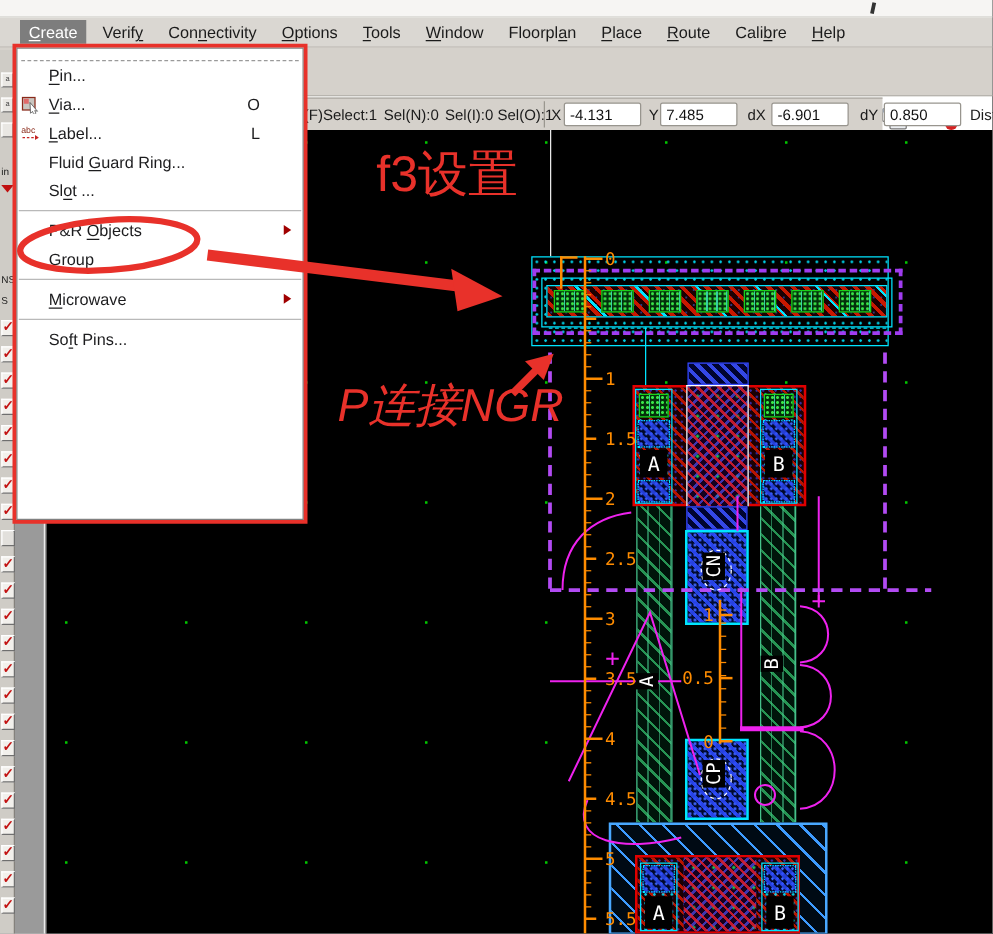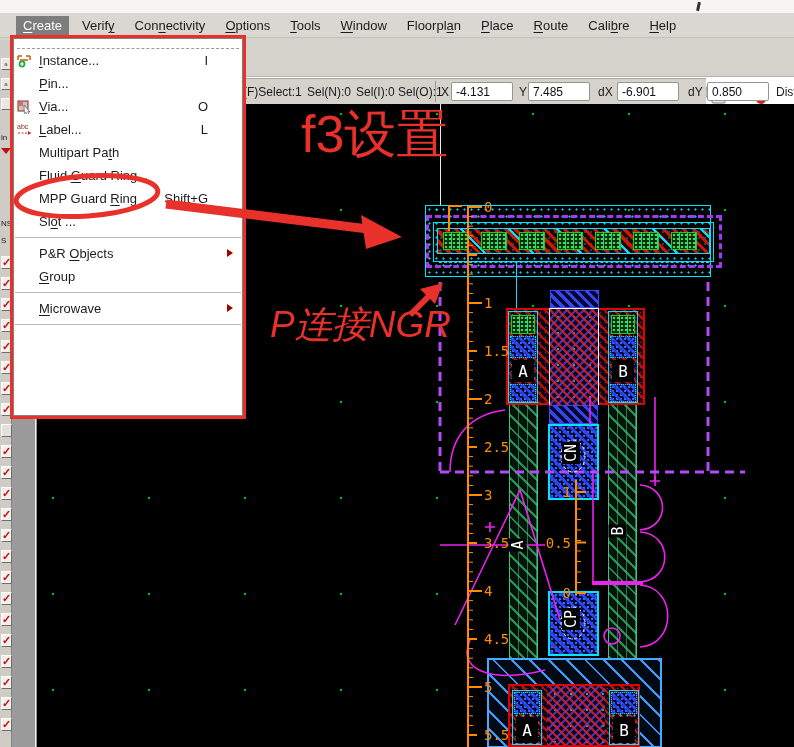--- a/index.html
+++ b/index.html
@@ -88,21 +88,21 @@
   #tearoff{height:7px;margin:0 3px;border-bottom:1px dashed #9a9a9a;}
   .menu-item{height:23px;display:flex;align-items:center;padding-left:25px;font-size:13px;color:#1c1c1e;position:relative;}
   .mi-shortcut{margin-left:auto;padding-right:34px;font-size:13px;color:#1c1c1e;}
   .mi-arrow{position:absolute;right:9px;top:7px;width:0;height:0;border-top:4px solid transparent;border-bottom:4px solid transparent;border-left:6px solid #a00000;}
   .mi-icon{position:absolute;left:2px;top:4px;width:19px;height:15px;font-size:8px;}
   .menu-sep{margin:4px 1px;border-top:1px solid #b9b9b9;height:0;}
 
   
   #ann-svg{position:absolute;left:0;top:0;width:794px;height:747px;z-index:50;pointer-events:none;}
   .cn-note{position:absolute;color:var(--ann);z-index:50;font-family:"Liberation Sans",sans-serif;white-space:nowrap;pointer-events:none;}
-  #note1{left:301px;top:100px;font-size:52px;}
+  #note1{left:301px;top:112px;font-size:40px;}
   #note2{left:270px;top:300px;font-size:37px;font-style:italic;}
 </style>
 </head>
 <body>
 
 <div id="titlebar">
     <div id="title-mark"></div>
   </div>
 <div id="menubar">
     <div class="mb-item active"><u>C</u>reate</div>
@@ -523,29 +523,20 @@
       <div class="cv-label rot" style="left: 474px; top: 432px;">A</div>
       <div class="cv-label rot" style="left: 574px; top: 418px;">B</div>
       <div class="cv-label rot" style="left: 523px; top: 506px;">CP</div>
     </div>
 </div>
 
 <div id="create-menu">
   <div id="tearoff"></div>
   <div id="menu-items">
       <div class="menu-item">
-        <span class="mi-icon"><svg width="19" height="15">
-            <path d="M2 3 h4 M2 3 v4 M10 3 h4 M14 3 v4 M4 7 h8" stroke="#c45a10" stroke-width="1.5" fill="none"></path>
-            <circle cx="6" cy="11" r="3.4" fill="#1fa840"></circle>
-            <path d="M6 9 v4 M4 11 h4" stroke="#fff" stroke-width="1.2"></path>
-          </svg></span>
-        <span class="menu-label"><u>I</u>nstance...</span>
-        <span class="mi-shortcut">I</span>
-      </div>
-      <div class="menu-item">
         <span class="menu-label"><u>P</u>in...</span>
       </div>
       <div class="menu-item">
         <span class="mi-icon"><svg width="19" height="15">
             <rect x="2" y="2" width="10" height="10" fill="#c9c6c0" stroke="#8a2a1a"></rect>
             <rect x="3" y="3" width="4" height="4" fill="#e06a6a"></rect>
             <path d="M8 6 l6 7 l-2.2 -.5 l1 2.2 l-1.8 .8 l-1 -2.4 l-1.6 1.6 z" fill="#fff" stroke="#444" stroke-width=".6"></path>
           </svg></span>
         <span class="menu-label"><u>V</u>ia...</span>
         <span class="mi-shortcut">O</span>
@@ -553,46 +544,42 @@
       <div class="menu-item">
         <span class="mi-icon"><svg width="19" height="15">
             <text x="1" y="7" font-size="7" fill="#8a2a1a" font-family="Liberation Sans">abc</text>
             <path d="M2 11 h13" stroke="#c42222" stroke-width="1" stroke-dasharray="2 1.5"></path>
             <path d="M15 11 l-3 -2 v4 z" fill="#c42222"></path>
           </svg></span>
         <span class="menu-label"><u>L</u>abel...</span>
         <span class="mi-shortcut">L</span>
       </div>
       <div class="menu-item">
-        <span class="menu-label">Multipart Pa<u>t</u>h</span>
-      </div>
-      <div class="menu-item">
         <span class="menu-label">Fluid <u>G</u>uard Ring...</span>
-      </div>
-      <div class="menu-item">
-        <span class="menu-label">MPP Guard <u>R</u>ing</span>
-        <span class="mi-shortcut">Shift+G</span>
       </div>
       <div class="menu-item">
         <span class="menu-label">Sl<u>o</u>t ...</span>
       </div>
       <div class="menu-sep" style="margin-top: 4px; margin-bottom: 4px;"></div>
       <div class="menu-item">
         <span class="menu-label">P&amp;R <u>O</u>bjects</span>
         <span class="mi-arrow"></span>
       </div>
       <div class="menu-item">
         <span class="menu-label"><u>G</u>roup</span>
       </div>
       <div class="menu-sep" style="margin-top: 4px; margin-bottom: 4px;"></div>
       <div class="menu-item">
         <span class="menu-label"><u>M</u>icrowave</span>
         <span class="mi-arrow"></span>
       </div>
       <div class="menu-sep" style="margin-top: 4px; margin-bottom: 4px;"></div>
+      <div class="menu-item">
+        <span class="menu-label">So<u>f</u>t Pins...</span>
+      </div>
     </div>
 </div>
 
 <div id="note1" class="cn-note">f3设置</div>
 <div id="note2" class="cn-note">P连接NGR</div>
 <svg id="ann-svg">
   <ellipse cx="87" cy="196" rx="71" ry="20" fill="none" stroke="#e8312a" stroke-width="5" transform="rotate(-4 87 196)"></ellipse>
   <line x1="166" y1="204" x2="368" y2="229" stroke="#e8312a" stroke-width="9"></line>
   <polygon points="402,237 361,215 366,249" fill="#e8312a"></polygon>
   <line x1="410" y1="315" x2="430" y2="295" stroke="#e8312a" stroke-width="6"></line>

